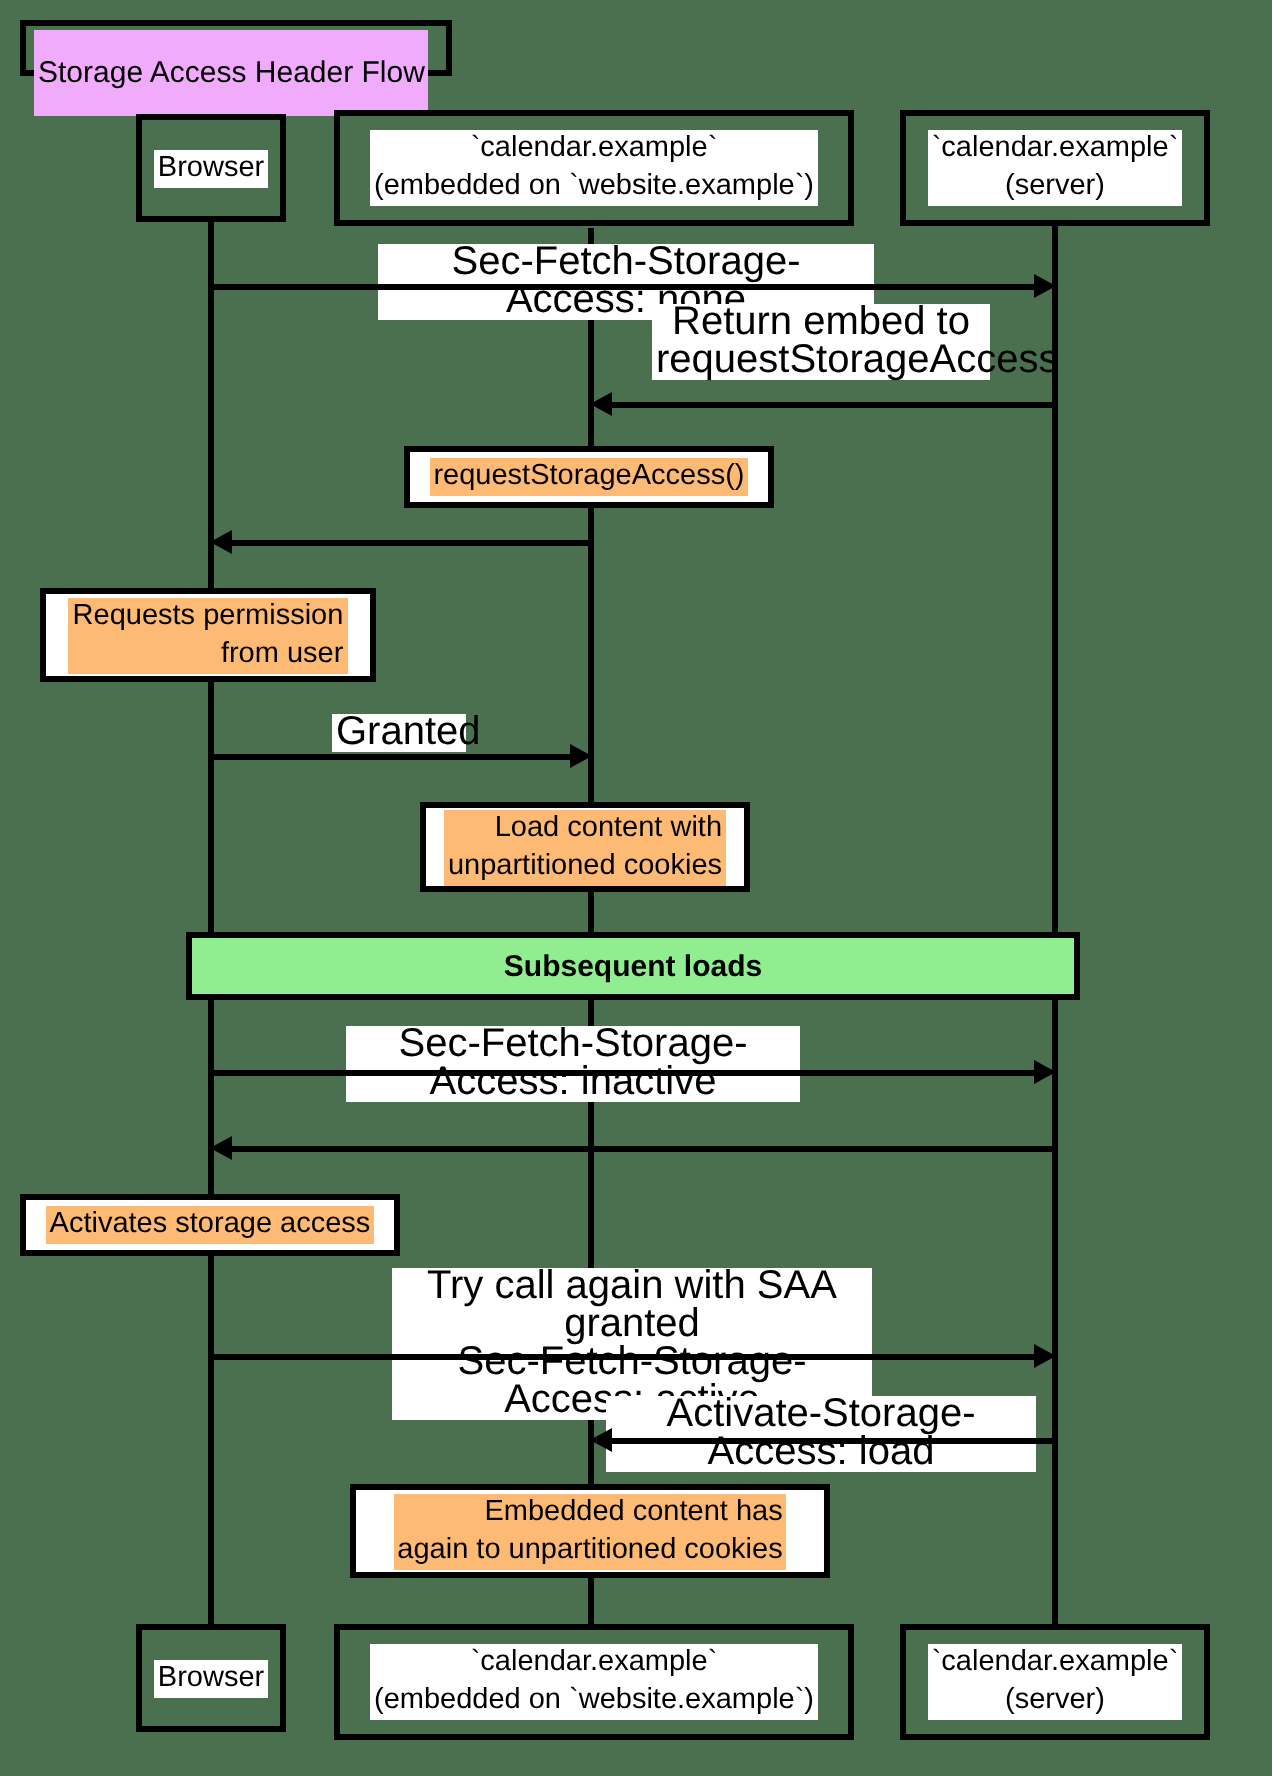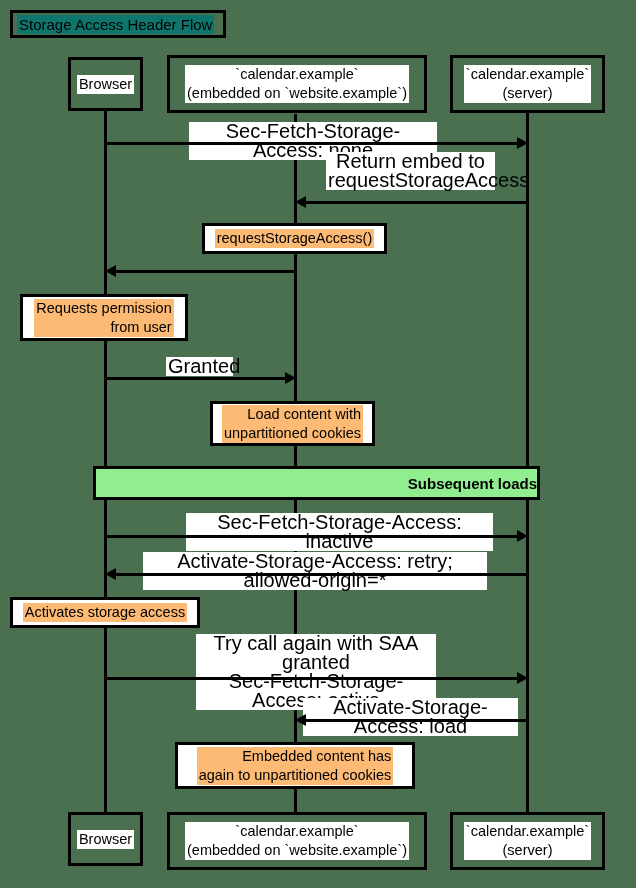--- a/index.html
+++ b/index.html
@@ -24,25 +24,25 @@
     position: absolute;
     left: 10px;
     top: 10px;
     border: 3px solid #000;
     background: transparent;
     padding: 2px 4px;
     box-sizing: border-box;
   }
   .title-box .title-text {
     display: inline-block;
-    background: #0f766e;
+    background: #f0abfc;
     color: #000;
     font-size: 15px;
     line-height: 19px;
-    padding: 0 2px;
+    padding: 12px 2px;
     white-space: nowrap;
   }
 
   
   .participant {
     position: absolute;
     border: 3px solid #000;
     background: transparent;
     box-sizing: border-box;
     display: flex;
@@ -121,21 +121,21 @@
     white-space: pre-line;
   }
 
   
   .divider {
     position: absolute;
     border: 3px solid #000;
     box-sizing: border-box;
     display: flex;
     align-items: center;
-    justify-content: flex-end;
+    justify-content: center;
   }
   .divider .divider-text {
     color: #000;
     font-size: 15px;
     line-height: 19px;
     font-weight: bold;
     white-space: nowrap;
   }
 </style>
 </head>
@@ -190,25 +190,24 @@
 
   <div class="note-box" style="left:210px; top:401px; width:165px; height:45px;">
     <span class="note-text">Load content with
 unpartitioned cookies</span>
   </div>
 
   <div class="divider" style="left:93px; top:466px; width:447px; height:34px; background:#90ee90;">
     <span class="divider-text">Subsequent loads</span>
   </div>
 
-  <div class="msg-label" style="left:186px; top:513px; width:307px;">Sec-Fetch-Storage-Access: inactive</div>
+  <div class="msg-label" style="left:173px; top:513px; width:227px;">Sec-Fetch-Storage-Access: inactive</div>
   <div class="arrow-line" style="left:105px; top:535px; width:416px;"></div>
   <div class="arrow-head right" style="left:517px; top:530px;"></div>
 
-  <div class="msg-label" style="left:143px; top:552px; width:344px;">Activate-Storage-Access: retry; allowed-origin=*</div>
   <div class="arrow-line" style="left:115px; top:573px; width:412px;"></div>
   <div class="arrow-head left" style="left:105px; top:568px;"></div>
 
   <div class="note-box" style="left:10px; top:597px; width:190px; height:31px;">
     <span class="note-text">Activates storage access</span>
   </div>
 
   <div class="msg-label" style="left:196px; top:634px; width:240px;">Try call again with SAA granted
 Sec-Fetch-Storage-Access: active</div>
   <div class="arrow-line" style="left:105px; top:677px; width:416px;"></div>

